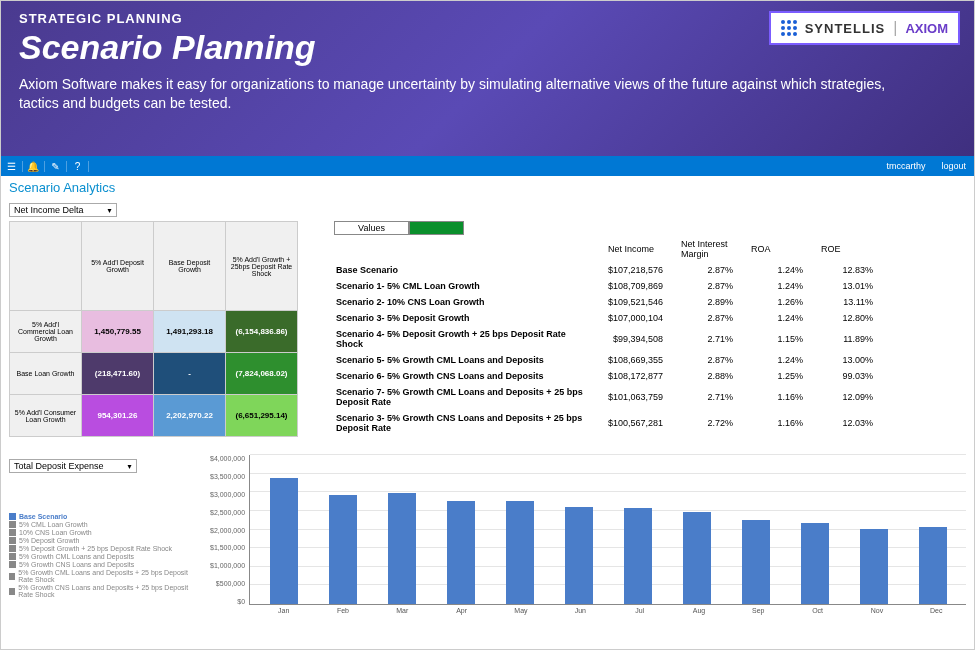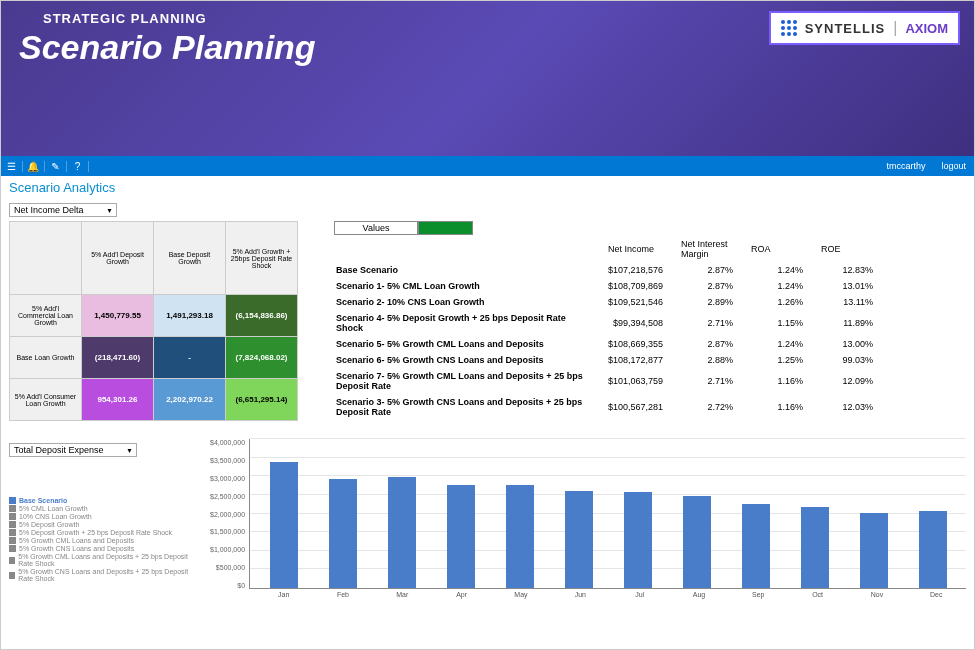--- a/index.html
+++ b/index.html
@@ -1,18 +1,18 @@
 <!DOCTYPE html>
 <html><head>
 <meta charset="utf-8">
 <style>
 * { margin:0; padding:0; box-sizing:border-box; font-family:Arial,sans-serif; }
 body { background:#fff; width:975px; height:650px; overflow:hidden; border:1px solid #ccc; }
 .banner { height:155px; background:linear-gradient(135deg,#4a3a8f 0%,#5a4ab5 50%,#3f2f7f 100%); color:#fff; padding:10px 18px; position:relative; }
-.banner .sub { font-size:13px; font-weight:bold; letter-spacing:1px;margin-left:24px; }
+.banner .sub { font-size:13px; font-weight:bold; letter-spacing:1px; }
 .banner h1 { font-size:34px; font-style:italic; font-weight:bold; margin:2px 0 8px; }
 .banner p { font-size:14px; line-height:1.35; max-width:870px; }
 .logo-box { position:absolute; top:10px; right:14px; background:#fff; border:2px solid #7b5cff; padding:6px 10px; display:flex; align-items:center; gap:8px; }
 .logo-box .dots { display:grid; grid-template-columns:repeat(3,4px); gap:2px; }
 .logo-box .dots span { width:4px; height:4px; background:#1a5fd6; border-radius:50%; }
 .logo-box .txt { font-size:13px; font-weight:bold; color:#333; letter-spacing:1px; }
 .logo-box .ax { font-size:13px; font-weight:bold; color:#6a3cc8; }
 .toolbar { height:20px; background:#0078d4; display:flex; align-items:center; color:#fff; font-size:10px; }
 .toolbar .ico { width:22px; text-align:center; border-right:1px solid rgba(255,255,255,.3); cursor:pointer; }
 .toolbar .spacer { flex:1; }
@@ -20,21 +20,21 @@
 .app { padding:4px 8px; }
 .page-title { color:#0a8fcf; font-size:13px; margin-bottom:4px; }
 .sel { font-size:9px; border:1px solid #aaa; padding:1px 4px; display:inline-flex; align-items:center; gap:24px; background:#fff; cursor:pointer; }
 .sel::after { content:"▾"; font-size:8px; }
 .row { display:flex; gap:10px; margin-top:4px; }
 .heatmap { border-collapse:collapse; font-size:8px; }
 .heatmap td,.heatmap th { border:1px solid #ccc; text-align:center; }
 .heatmap th { background:#f0f0f0; font-size:7px; font-weight:normal; padding:3px 4px; width:72px; }
 .heatmap td.cell { width:72px; height:42px; font-size:8px; font-weight:bold; }
 .val-label { display:flex; align-items:center; gap:0; font-size:9px; margin-left:26px; }
-.val-label .box { width:84px; height:14px; border:1px solid #888; text-align:center; line-height:12px; }
+.val-label .box { width:75px; height:14px; border:1px solid #888; text-align:center; line-height:12px; }
 .val-label .swatch { width:55px; height:14px; background:#0a8f2c; border:1px solid #888; }
 .scen-tbl { font-size:9px; margin-left:18px; }
 .scen-tbl th { font-weight:normal; padding:2px 8px; text-align:left; }
 .scen-tbl td { padding:2px 8px; }
 .scen-tbl td:first-child { width:270px; font-weight:bold; }
 .scen-tbl td.num { text-align:right; width:68px; }
 .bottom { margin-top:18px; display:flex; gap:6px; }
 .legend { font-size:7px; color:#888; width:195px; padding-top:40px; }
 .legend div { display:flex; align-items:center; gap:3px; margin-bottom:1px; }
 .legend .sw { width:7px; height:7px; background:#888; }
@@ -47,20 +47,21 @@
 .bar { width:28px; background:#4a7dc9; }
 .xaxis { display:flex; margin-left:44px; }
 .xaxis span { flex:1; text-align:center; font-size:7px; color:#555; padding-top:2px; }
 </style>
 </head>
 <body>
 
 <div class="banner">
   <div class="sub">STRATEGIC PLANNING</div>
   <h1>Scenario Planning</h1>
+  <p>Axiom Software makes it easy for organizations to manage uncertainty by simulating alternative views of the future against which strategies, tactics and budgets can be tested.</p>
   <div class="logo-box">
     <div class="dots">
         <span></span>
         <span></span>
         <span></span>
         <span></span>
         <span></span>
         <span></span>
         <span></span>
         <span></span>
@@ -146,20 +147,27 @@
               <td class="num">13.01%</td>
             </tr>
             <tr>
               <td class="">Scenario 2- 10% CNS Loan Growth</td>
               <td class="num">$109,521,546</td>
               <td class="num">2.89%</td>
               <td class="num">1.26%</td>
               <td class="num">13.11%</td>
             </tr>
             <tr>
+              <td class="">Scenario 3- 5% Deposit Growth</td>
+              <td class="num">$107,000,104</td>
+              <td class="num">2.87%</td>
+              <td class="num">1.24%</td>
+              <td class="num">12.80%</td>
+            </tr>
+            <tr>
               <td class="">Scenario 4- 5% Deposit Growth + 25 bps Deposit Rate Shock</td>
               <td class="num">$99,394,508</td>
               <td class="num">2.71%</td>
               <td class="num">1.15%</td>
               <td class="num">11.89%</td>
             </tr>
             <tr>
               <td class="">Scenario 5- 5% Growth CML Loans and Deposits</td>
               <td class="num">$108,669,355</td>
               <td class="num">2.87%</td>

